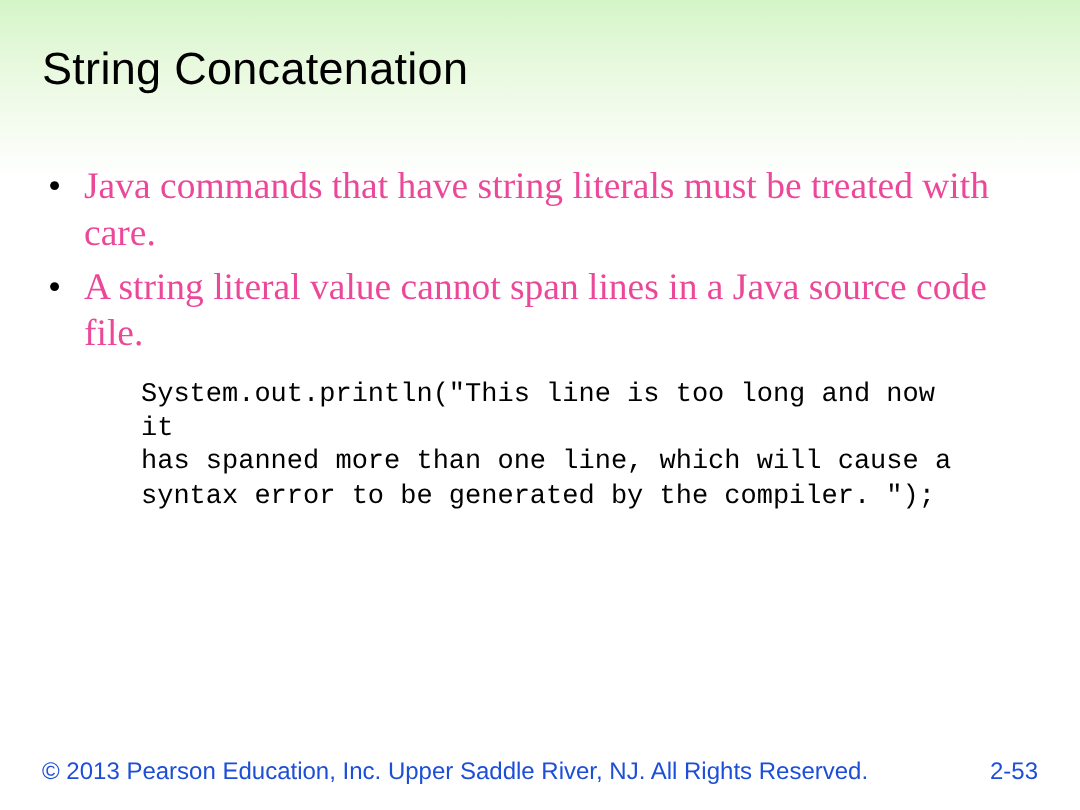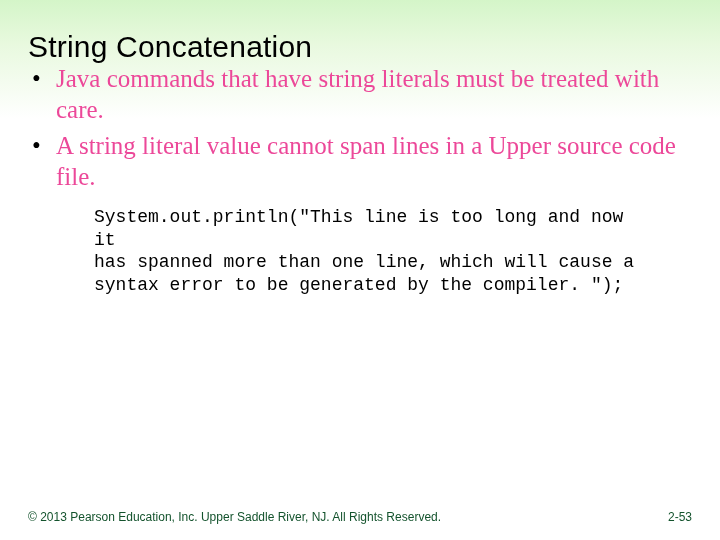--- a/index.html
+++ b/index.html
@@ -16,20 +16,21 @@
     height: 100%;
     padding: 30px 28px 0 28px;
     position: relative;
   }
   .title {
     font-family: Arial, Helvetica, sans-serif;
     font-size: 30px;
     font-weight: 400;
     color: #000;
     letter-spacing: 0.2px;
+    margin-bottom: 46px;
   }
   .bullets {
     list-style: none;
     padding-left: 28px;
   }
   .bullets li {
     position: relative;
     font-size: 25px;
     line-height: 1.22;
     color: #ec4899;
@@ -56,33 +57,33 @@
   }
   .footer {
     position: absolute;
     bottom: 16px;
     left: 28px;
     right: 28px;
     display: flex;
     justify-content: space-between;
     align-items: baseline;
     font-family: Arial, Helvetica, sans-serif;
-    font-size: 12px;
-    color: #14532d;
+    font-size: 16px;
+    color: #1d4ed8;
   }
 </style>
 </head>
 <body>
 
 <div class="slide">
   <h1 class="title">String Concatenation</h1>
 
   <ul class="bullets">
     <li>Java commands that have string literals must be treated with care.</li>
-    <li>A string literal value cannot span lines in a Upper source code file.</li>
+    <li>A string literal value cannot span lines in a Java source code file.</li>
   </ul>
 
   <div class="code-block">System.out.println("This line is too long and now it
 has spanned more than one line, which will cause a
 syntax error to be generated by the compiler. ");</div>
 
   <div class="footer">
     <span>© 2013 Pearson Education, Inc. Upper Saddle River, NJ. All Rights Reserved.</span>
     <span>2-53</span>
   </div>

